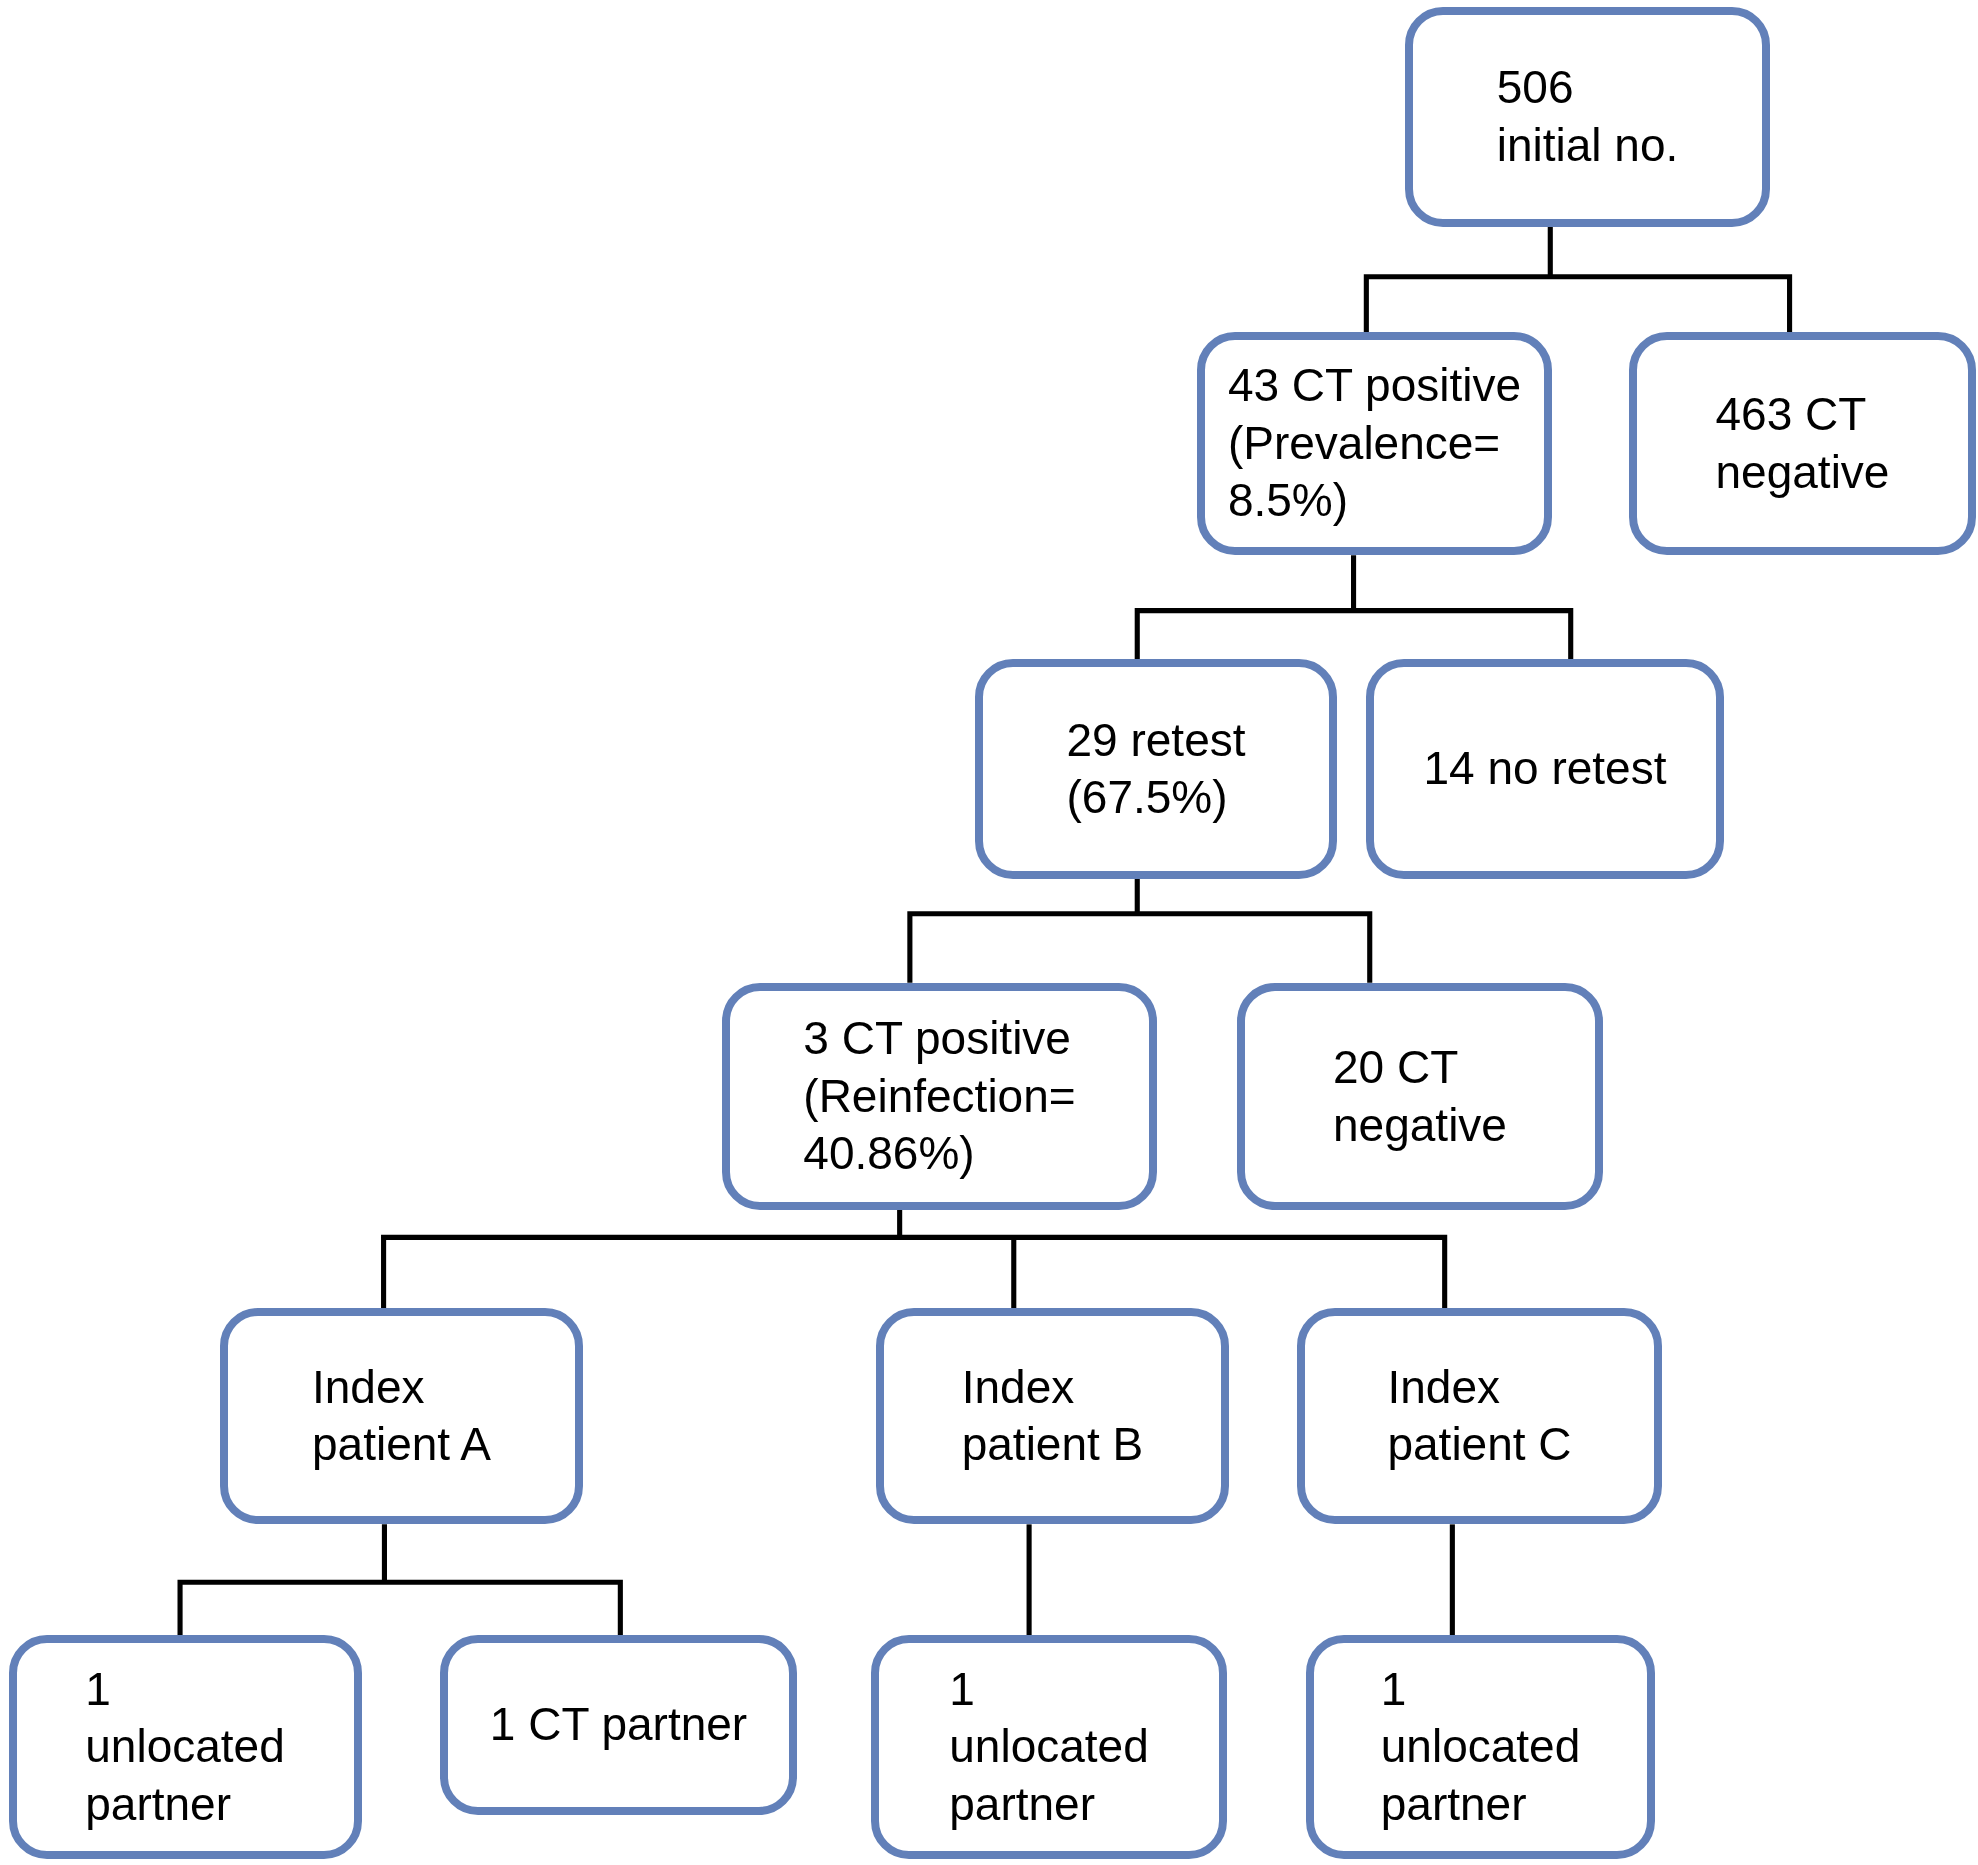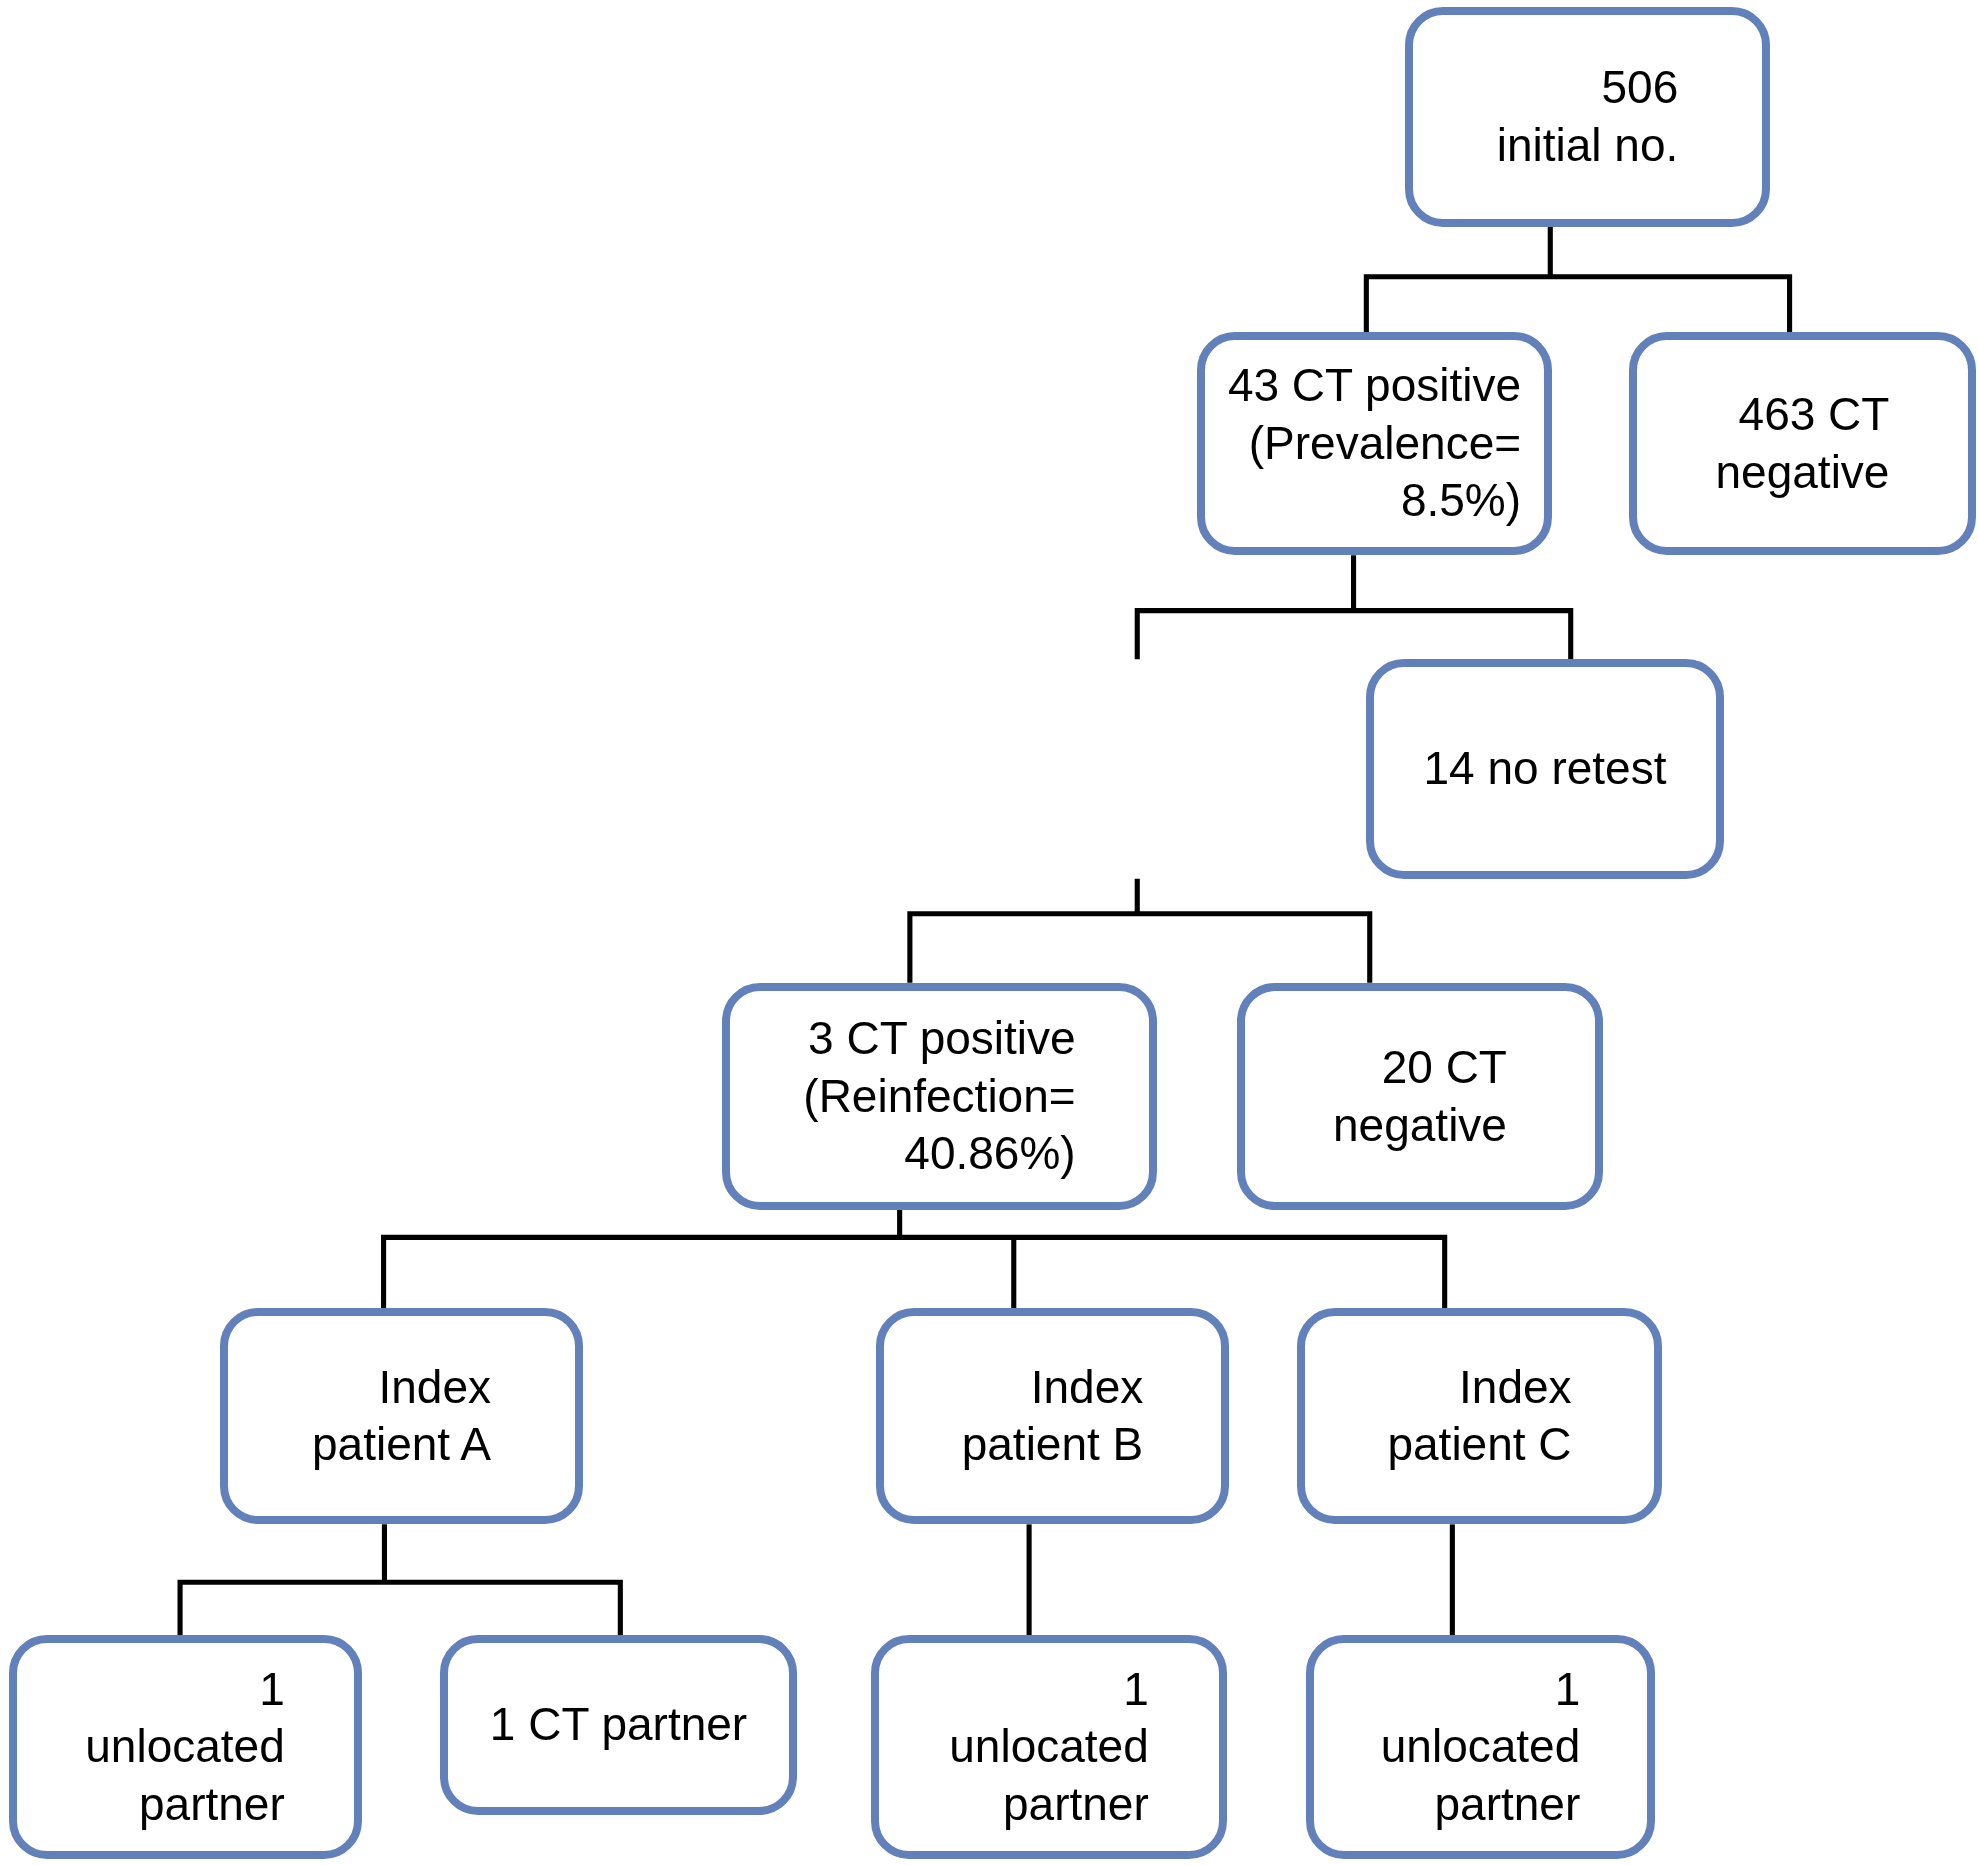--- a/index.html
+++ b/index.html
@@ -31,21 +31,21 @@
   .node {
     position: absolute;
     z-index: 2;
     box-sizing: border-box;
     border: 8.5px solid var(--node-border, #6280b9);
     border-radius: 38px;
     background: #ffffff;
     display: flex;
     align-items: center;
     justify-content: center;
-    text-align: right;
+    text-align: left;
   }
   .node .label {
     white-space: pre-line;
     font-size: 46px;
     line-height: 1.25;
     color: var(--text, #000000);
     padding: 0 6.8px;
   }
 </style>
 </head>
@@ -72,20 +72,24 @@
     <span class="label">43 CT positive
 (Prevalence=
 8.5%)</span>
   </div>
 
   <div class="node" style="left:1629px;top:332px;width:347px;height:223px">
     <span class="label">463 CT
 negative</span>
   </div>
 
+  <div class="node" style="left:975px;top:659px;width:362px;height:220px">
+    <span class="label">29 retest
+(67.5%)</span>
+  </div>
 
   <div class="node" style="left:1366px;top:659px;width:358px;height:220px">
     <span class="label">14 no retest</span>
   </div>
 
   <div class="node" style="left:722px;top:983px;width:435px;height:227px">
     <span class="label">3 CT positive
 (Reinfection=
 40.86%)</span>
   </div>

